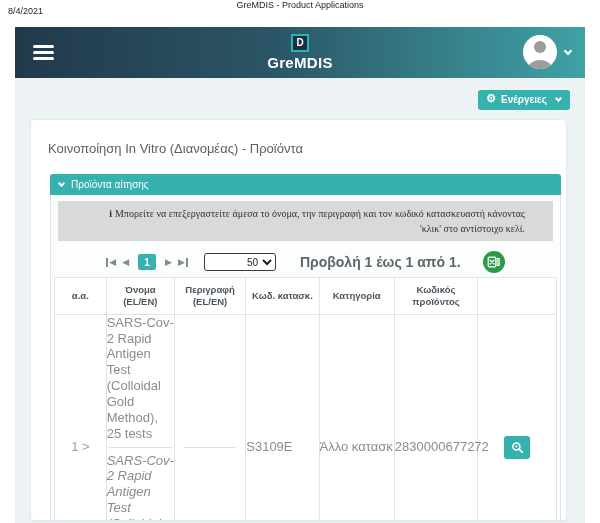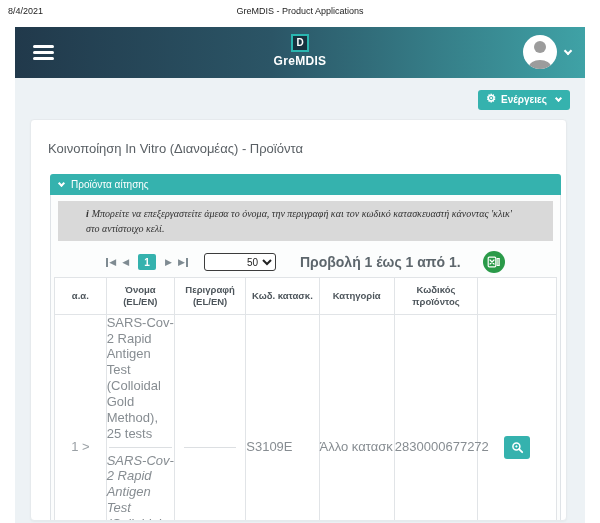--- a/index.html
+++ b/index.html
@@ -2,37 +2,37 @@
 <html><head>
 <meta charset="utf-8">
 <style>
   * { margin:0; padding:0; box-sizing:border-box; }
   html,body { width:600px; height:523px; overflow:hidden; background:#ffffff;
               font-family:"Liberation Sans", sans-serif; }
 
   
   .print-bar { position:absolute; top:0; left:0; right:0; height:27px; background:#fff; }
   .print-date { position:absolute; top:6px; left:8px; font-size:9px; color:#1d1d1d; }
-  .print-title { position:absolute; top:6px; left:0; right:0; text-align:center; font-size:9px; color:#1d1d1d; }
+  .print-title { position:absolute; top:0; left:0; right:0; text-align:center; font-size:9px; color:#1d1d1d; }
 
   
   .app { position:absolute; top:27px; left:15px; width:570px; height:496px;
          background:#edf2f5; overflow:hidden; }
 
   
   .navbar { position:relative; height:51px;
             background:linear-gradient(90deg,#21394b 0%, #2b5566 45%, #3fa2a6 100%);
             display:flex; align-items:center; }
   .hamburger { margin-left:18px; width:21px; cursor:pointer; }
   .hamburger .bar { height:3px; background:#fff; border-radius:2px; margin:3px 0; }
   .brand { position:absolute; left:0; right:0; top:5px; text-align:center; }
   .brand-logo { display:inline-flex; width:18px; height:18px; border:2px solid #2ab6b0;
                 background:#17323f; color:#fff; font-weight:bold; font-size:10px;
                 align-items:center; justify-content:center; }
-  .brand-name { margin-top:2px; color:#fff; font-size:12px; font-weight:bold; letter-spacing:.3px; }
+  .brand-name { margin-top:2px; color:#fff; font-size:15px; font-weight:bold; letter-spacing:.3px; }
   .user-area { position:absolute; right:14px; top:8px; display:flex; align-items:center; }
   .avatar { width:34px; height:34px; border-radius:50%; background:#fff; position:relative; overflow:hidden; }
   .avatar .head { position:absolute; top:6px; left:11px; width:12px; height:12px; border-radius:50%; background:#9c9c9c; }
   .avatar .body { position:absolute; bottom:-4px; left:6px; width:22px; height:13px; border-radius:50% 50% 0 0; background:#9c9c9c; }
   .chev { display:inline-block; width:6px; height:6px; border-right:2px solid #fff; border-bottom:2px solid #fff;
           transform:rotate(45deg); margin-left:8px; margin-top:-3px; }
 
   
   .toolbar { display:flex; justify-content:flex-end; padding:12px 15px 9px 15px; }
   .btn-actions { display:inline-flex; align-items:center; gap:5px; background:#35b2ae; color:#fff;
@@ -52,21 +52,21 @@
   .panel { margin:0 5px 0 19px; }
   .panel-header { background:#35b2ae; color:#fff; height:21px; border-radius:3px 3px 0 0;
                   display:flex; align-items:center; padding-left:9px; font-size:10px; cursor:pointer;text-align:center; }
   .panel-chev { width:5px; height:5px; border-right:2px solid #fff; border-bottom:2px solid #fff;
                 transform:rotate(45deg); margin-right:7px; margin-top:-3px; }
   .panel-body { border:1px solid #dfe3e7; border-top:none; padding:5px 3px 3px 3px; background:#fcfdfd; }
 
   
   .info-note { margin:1px 4px 6px 4px; background:#d9d9d9; color:#303030;
                font-family:"Liberation Serif", serif; font-size:10px; line-height:1.5;
-               text-align:left; padding:5px 28px;font-style:italic; }
+               text-align:right; padding:5px 28px; }
   .info-note b { font-weight:bold; margin-right:3px; }
 
   
   .pager-row { display:flex; align-items:center; justify-content:center; height:30px; gap:6px; }
   .pg-icon { color:#7f8b92; font-size:9px; cursor:pointer; line-height:1; display:inline-flex; align-items:center; }
   .pg-first::before, .pg-last::after { content:""; display:inline-block; width:2px; height:9px; background:#7f8b92; }
   .pg-first::before { margin-right:1px; } .pg-last::after { margin-left:1px; }
   .pg-current { background:#35b2ae; color:#fff; font-size:10px; font-weight:bold;
                 min-width:18px; height:16px; border-radius:2px; display:inline-flex;
                 align-items:center; justify-content:center; margin:0 3px; cursor:pointer; }

